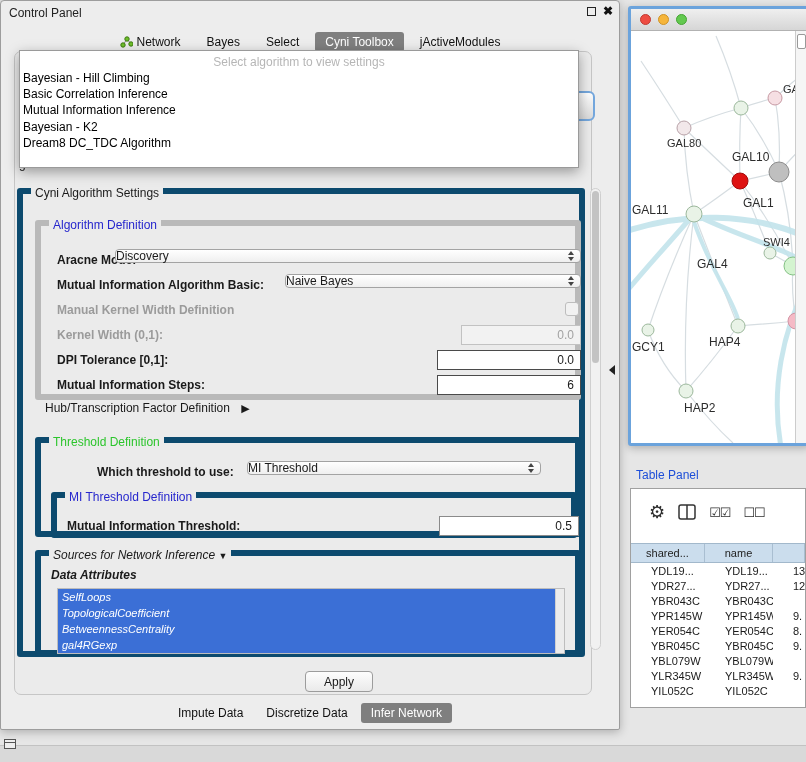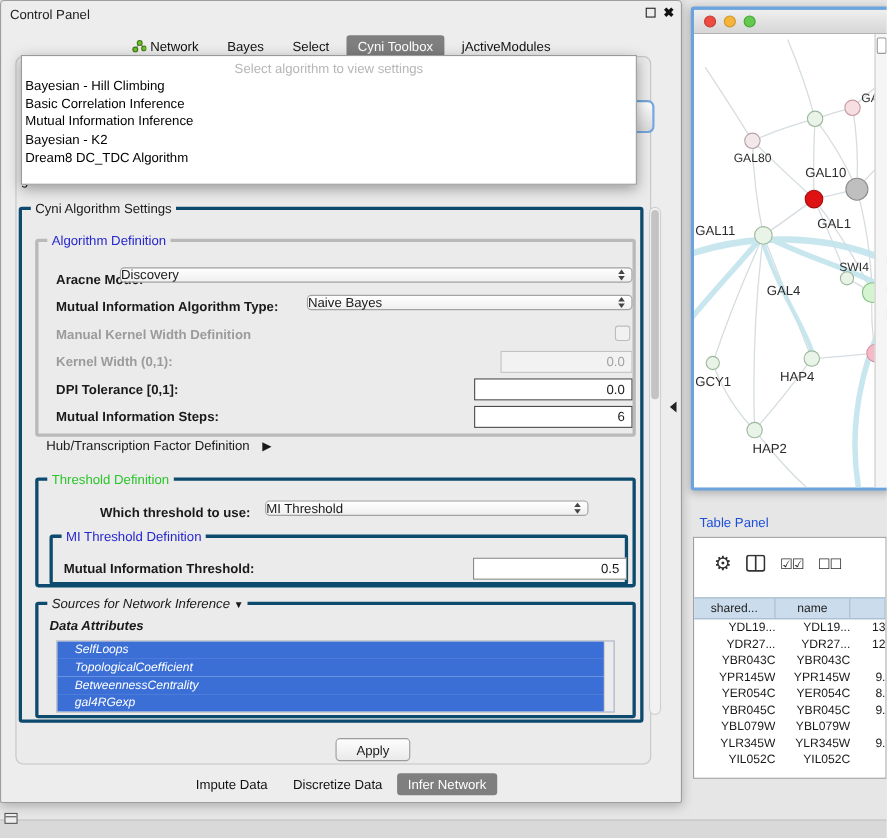--- a/index.html
+++ b/index.html
@@ -17,21 +17,21 @@
   .close-x { font-size:12px; font-weight:bold; color:#111; line-height:12px; }
 
   .tabbar { position:absolute; left:0; top:31px; width:100%; display:flex; justify-content:center; gap:6px; }
   .tab { display:flex; align-items:center; gap:4px; padding:3px 10px; font-size:12px; color:#111;
     border-radius:3px; cursor:default; }
   .tab.active { background:#7f7f7f; color:#fff; }
 
   .inner-panel { position:absolute; left:13px; top:50px; width:578px; height:644px;
     border:1px solid #c6c6c6; border-radius:7px; background:#ebebeb; }
 
-  .groupbox { position:absolute; border:3px solid #0c4a6e; border-radius:3px; }
+  .groupbox { position:absolute; border:6px solid #0c4a6e; border-radius:3px; }
   .group-title { position:absolute; top:-8px; left:8px; background:#ebebeb; padding:0 4px;
     font-size:12px; white-space:nowrap; }
   .t-blue { color:#2626cd; }
   .t-green { color:#2cc52c; }
 
   .lbl { position:absolute; font-size:12px; font-weight:bold; white-space:nowrap; }
   .lbl.disabled { color:#9b9b9b; }
 
   .combo { position:absolute; height:14px; background:linear-gradient(#ffffff,#efefef);
     border:1px solid #a3a3a3; border-radius:4px; font-size:12px; display:flex; align-items:center;
@@ -42,21 +42,21 @@
   .tri-down { width:0; height:0; border-left:3.5px solid transparent; border-right:3.5px solid transparent; border-top:4.5px solid #444; }
 
   .field { position:absolute; height:20px; background:#fff; border:1px solid #4a4a4a;
     font-size:12px; text-align:right; padding:0 6px; line-height:18px; }
   .field.soft { border-color:#8a8a8a; }
   .field.disabled { background:#f2f2f2; border-color:#c2c2c2; color:#a2a2a2; }
 
   .checkbox { position:absolute; width:14px; height:14px; background:#f1f1f1; border:1px solid #bdbdbd; border-radius:3px; }
 
   .attr-list { position:absolute; background:#fff; border:1px solid #bdbdbd; overflow:hidden; }
-  .attr-item { height:16px; line-height:16px; font-size:11px; color:#fff; background:#3b6fd6; padding-left:16px; }
+  .attr-item { height:16px; line-height:16px; font-size:11px; color:#fff; background:#3b6fd6; padding-left:4px; }
   .list-scroll { position:absolute; right:0; top:0; bottom:0; width:9px; background:#ececec; border-left:1px solid #d0d0d0; }
 
   .v-scrollbar { position:absolute; left:589px; top:187px; width:11px; height:462px;
     background:#f1f1f1; border:1px solid #cfcfcf; border-radius:6px; }
   .v-thumb { position:absolute; left:1px; top:2px; width:7px; height:172px; background:#c3c3c3; border-radius:4px; }
 
   .apply-btn { position:absolute; left:268px; top:670px; width:68px; height:21px;
     background:linear-gradient(#fdfdfd,#eaeaea); border:1px solid #9c9c9c; border-radius:4px;
     font-size:12px; display:flex; align-items:center; justify-content:center;margin-left:36px; }
 
@@ -98,21 +98,21 @@
   .tp-toolbar { position:absolute; left:0; top:0; width:100%; height:46px; display:flex; align-items:center;
     gap:13px; padding-left:18px; }
   .tp-icon { color:#2e2e2e; font-size:13px; letter-spacing:-1px; }
   .gear { font-size:18px; letter-spacing:0; }
   .tp-header { position:absolute; left:0; top:54px; width:100%; height:20px; display:flex;
     background:#cbdded; border-top:1px solid #a2b8cb; border-bottom:1px solid #a2b8cb; }
   .tp-hcell { font-size:11px; color:#222; display:flex; align-items:center; justify-content:center;
     border-right:1px solid #a9bed1; }
   .tp-rows { position:absolute; left:0; top:75px; width:100%; }
   .tp-row { display:flex; height:15px; line-height:15px; font-size:11px; }
-  .tp-cell { overflow:hidden; white-space:nowrap; padding-left:10px;text-align:right; }
+  .tp-cell { overflow:hidden; white-space:nowrap; padding-left:20px; }
 
   .taskbar { position:absolute; left:0; bottom:0; width:806px; height:17px; background:#d9d9d9; border-top:1px solid #c2c2c2; }
   .mini-icon { position:absolute; left:4px; top:739px; width:12px; height:10px; border:1px solid #555; background:#eee; }
   .mini-icon::after { content:""; position:absolute; left:0; top:2px; width:100%; height:1px; background:#555; }
 </style>
 </head>
 <body>
 
 <div>
 
@@ -164,21 +164,21 @@
 
         <span class="lbl" style="left:16px; top:27px;">Aracne Mode:</span>
         <div class="combo" style="left:74px; top:23px; width:466px;">
           <span>Discovery</span>
           <span class="combo-arrows">
               <span class="tri-up"></span>
               <span class="tri-down"></span>
             </span>
         </div>
 
-        <span class="lbl" style="left:16px; top:52px;">Mutual Information Algorithm Type:</span>
+        <span class="lbl" style="left:16px; top:52px;">Mutual Information Algorithm Basic:</span>
         <div class="combo" style="left:244px; top:48px; width:296px;">
           <span>Naive Bayes</span>
           <span class="combo-arrows">
               <span class="tri-up"></span>
               <span class="tri-down"></span>
             </span>
         </div>
 
         <span class="lbl disabled" style="left:16px; top:77px;">Manual Kernel Width Definition</span>
         <span class="checkbox" style="left:524px; top:76px;"></span>

